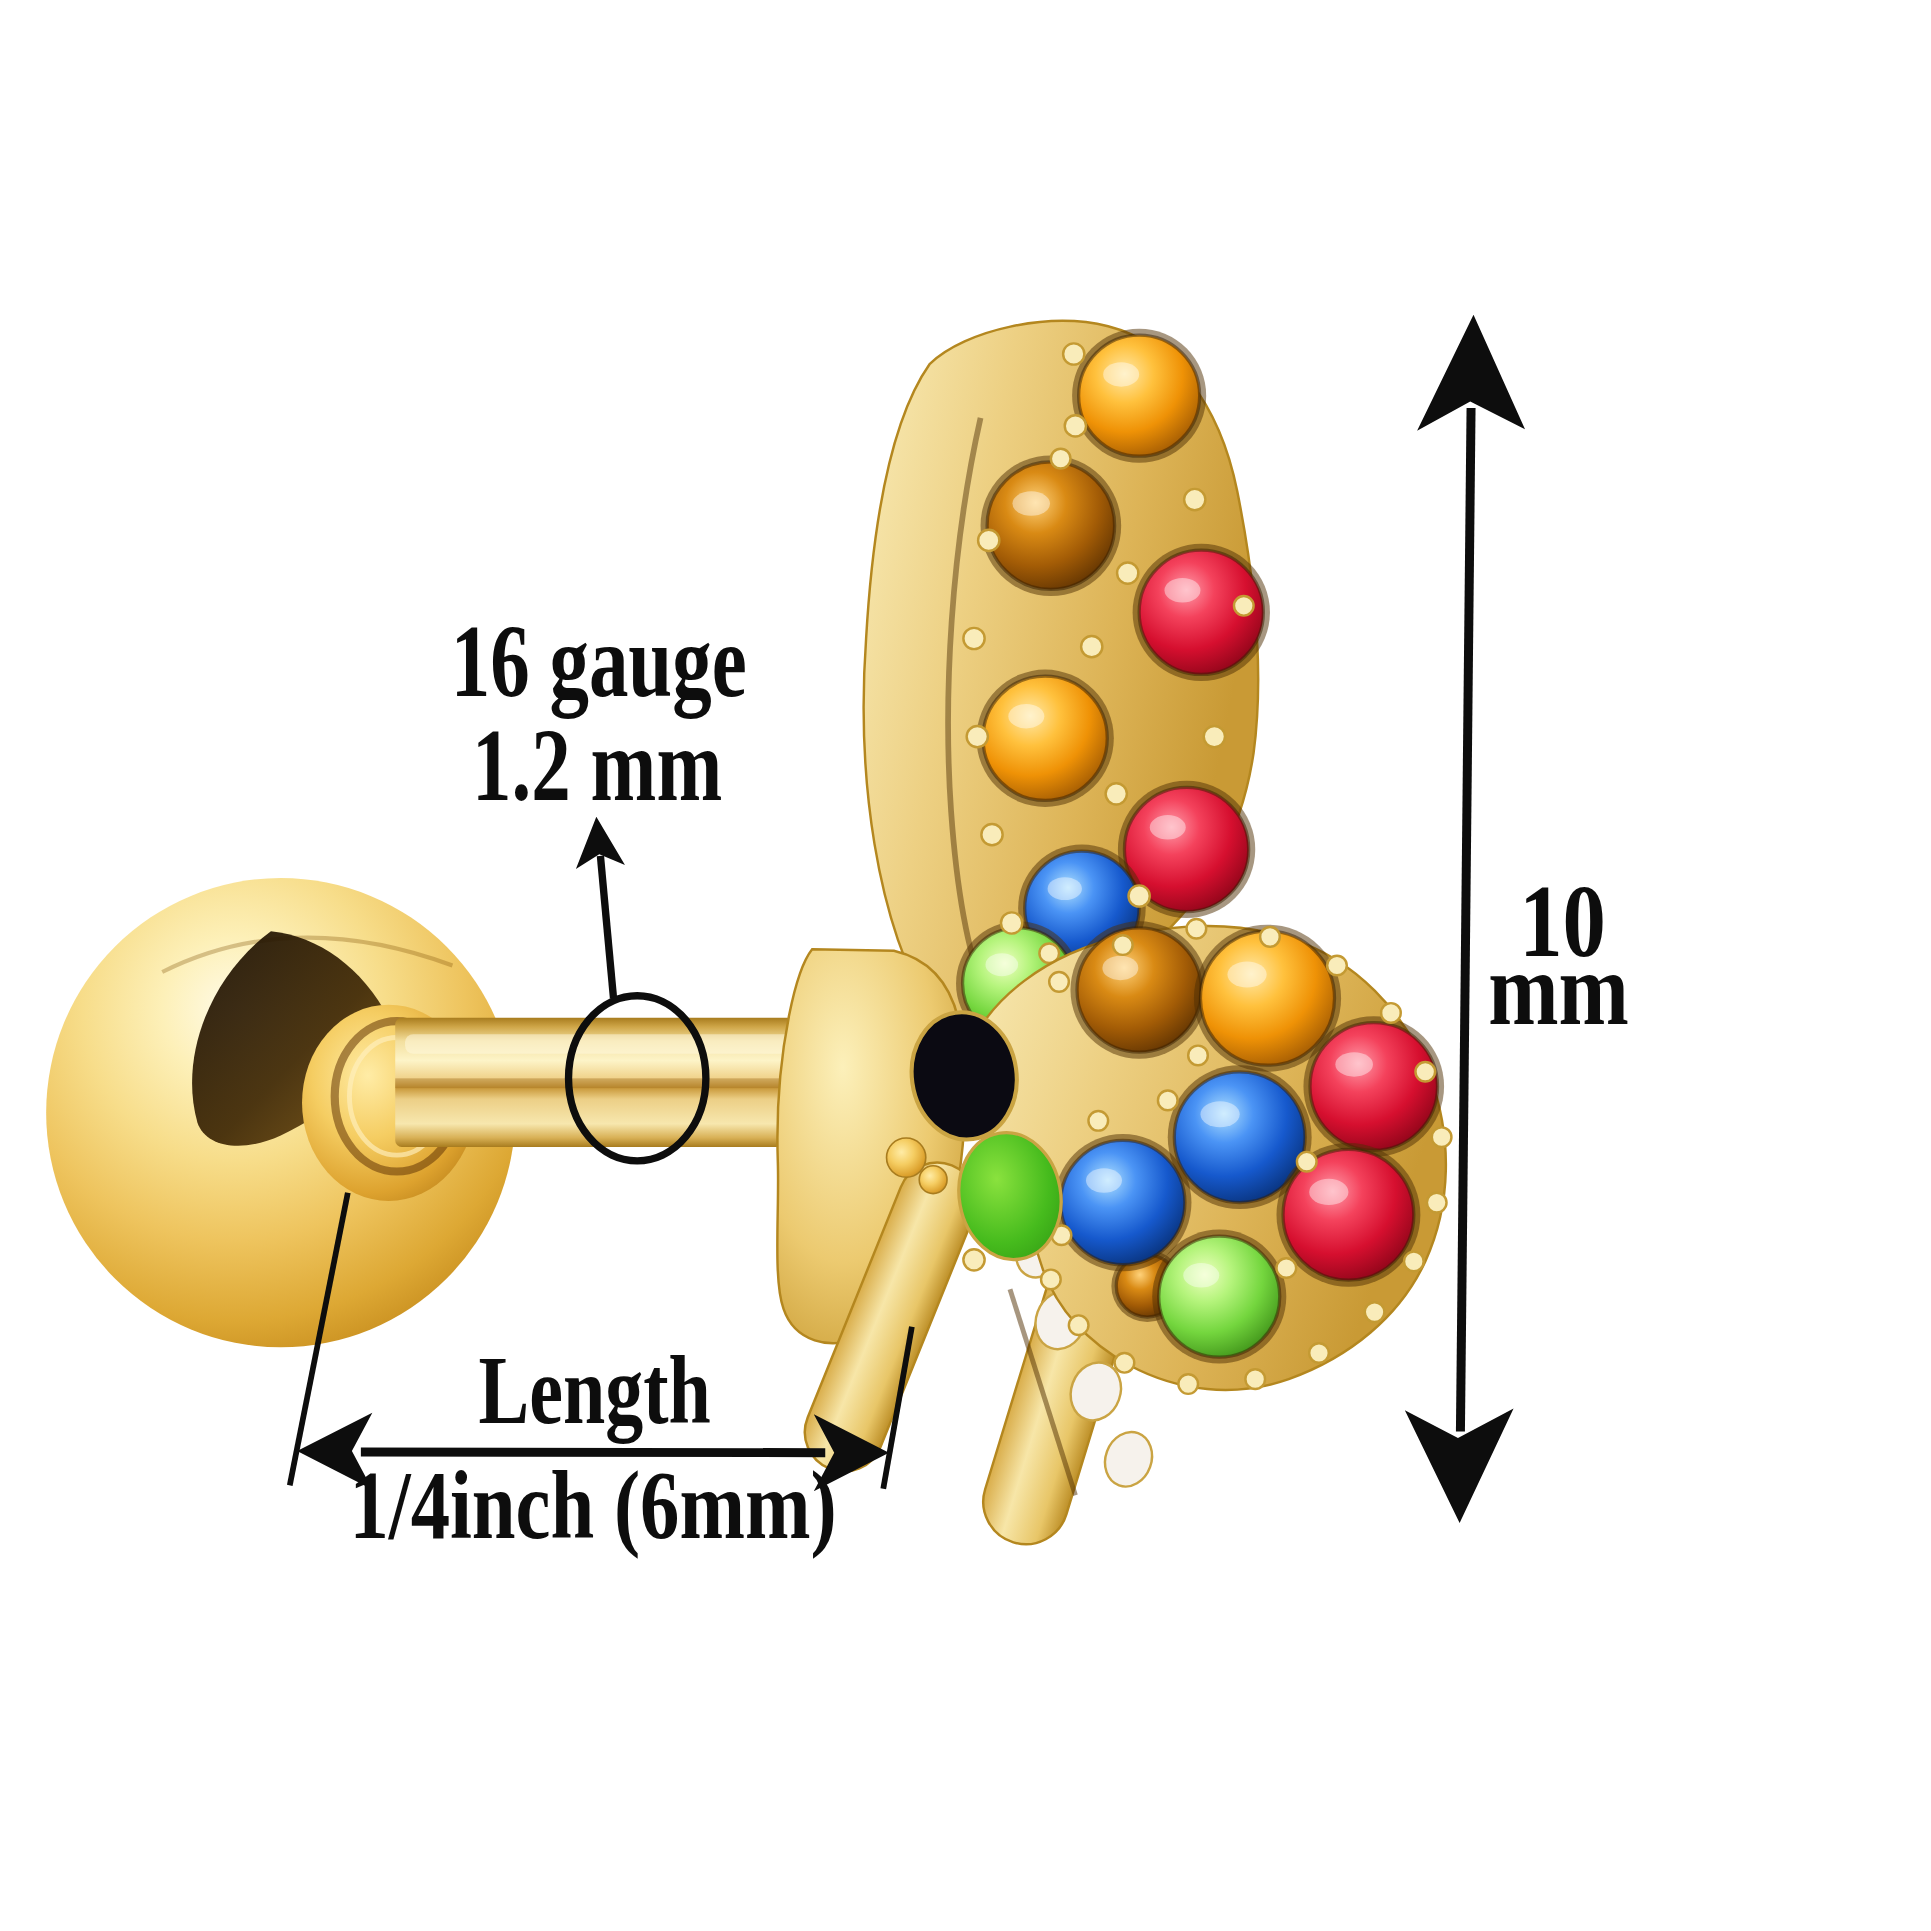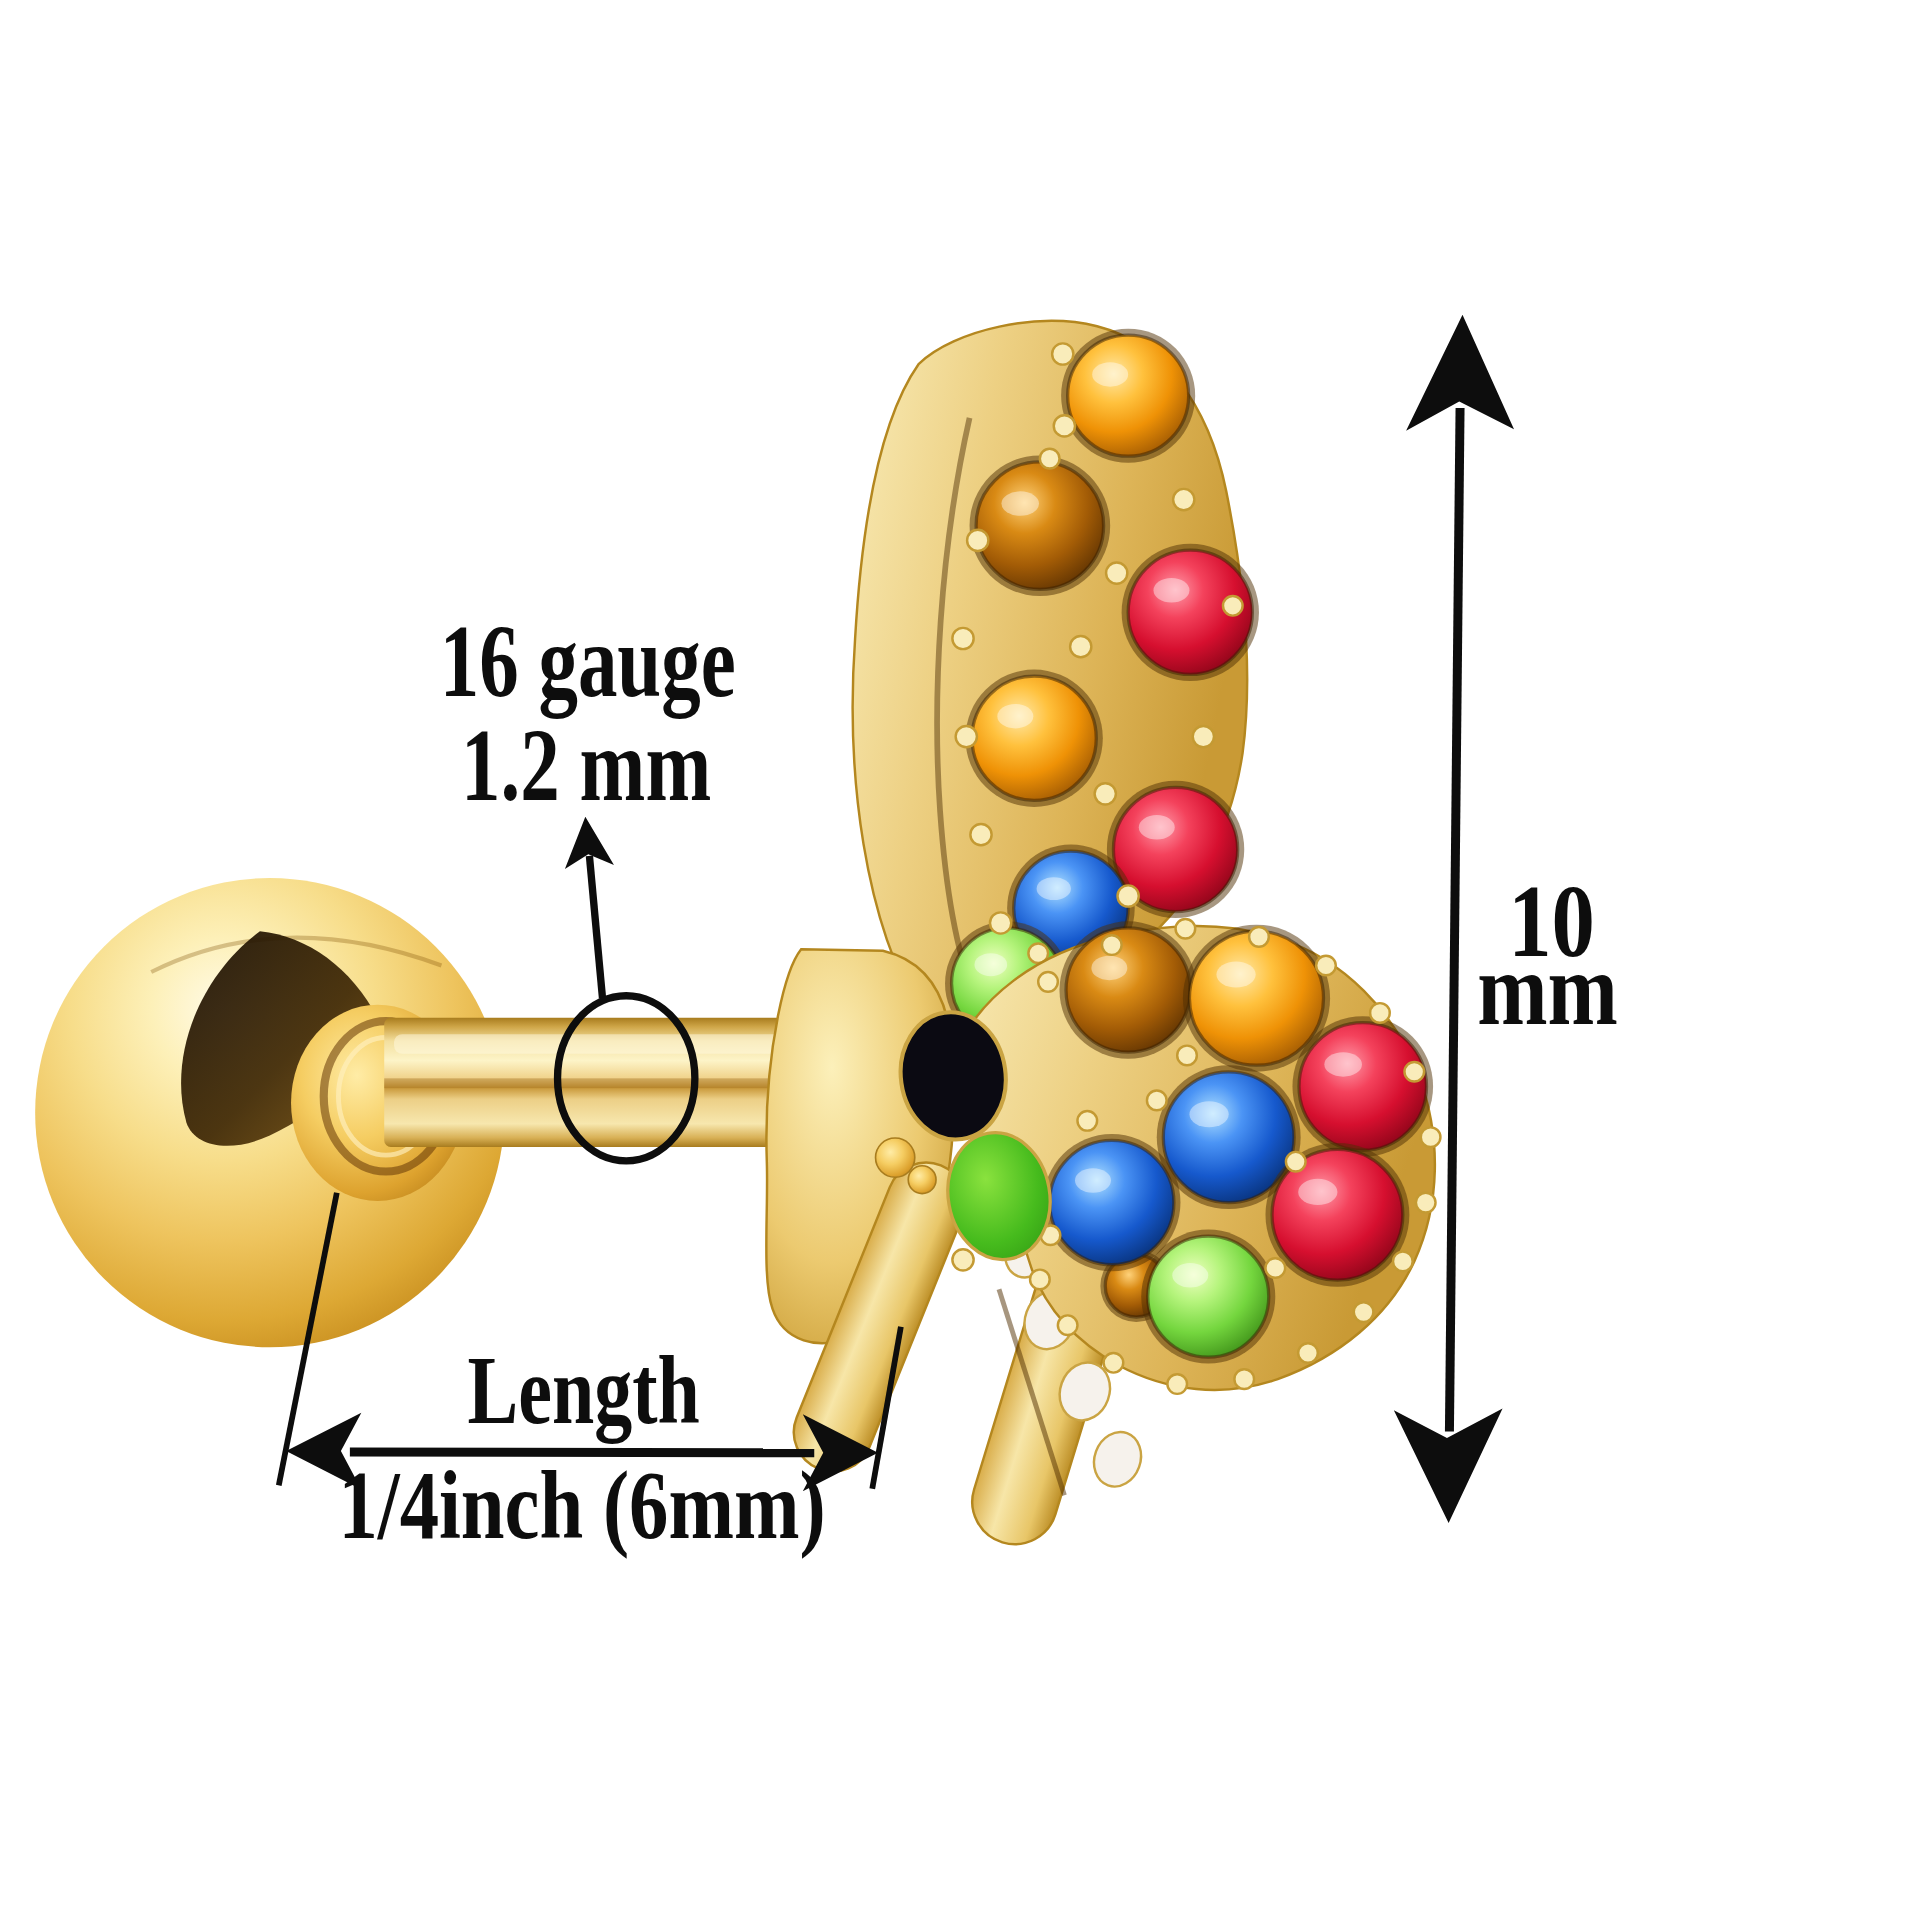--- a/index.html
+++ b/index.html
@@ -5,20 +5,21 @@
   :root{
     --background:#ffffff;
     --annotation-ink:#0d0d0d;
   }
   html,body{margin:0;padding:0;background:var(--background);}
   .stage{
     position:relative;width:1635px;height:1931px;
     background:var(--background);
     font-family:"Liberation Serif", serif;
     overflow:hidden;
+    margin-left:11px;
   }
   .stage svg{display:block;width:100%;height:100%;}
   .ann-text{fill:var(--annotation-ink);font-weight:700;}
   .ann-stroke{stroke:var(--annotation-ink);fill:none;}
   .ann-fill{fill:var(--annotation-ink);stroke:none;}
   .bead{fill:#f9ecba;stroke:#c49a33;stroke-width:3;}
   .bezel{fill:rgba(80,48,4,.5);}
   .stone{stroke:rgba(56,32,2,.5);stroke-width:4;}
   .spark{fill:rgba(255,255,255,.42);}
   .gold-edge{stroke:#b4871f;stroke-width:3;}

